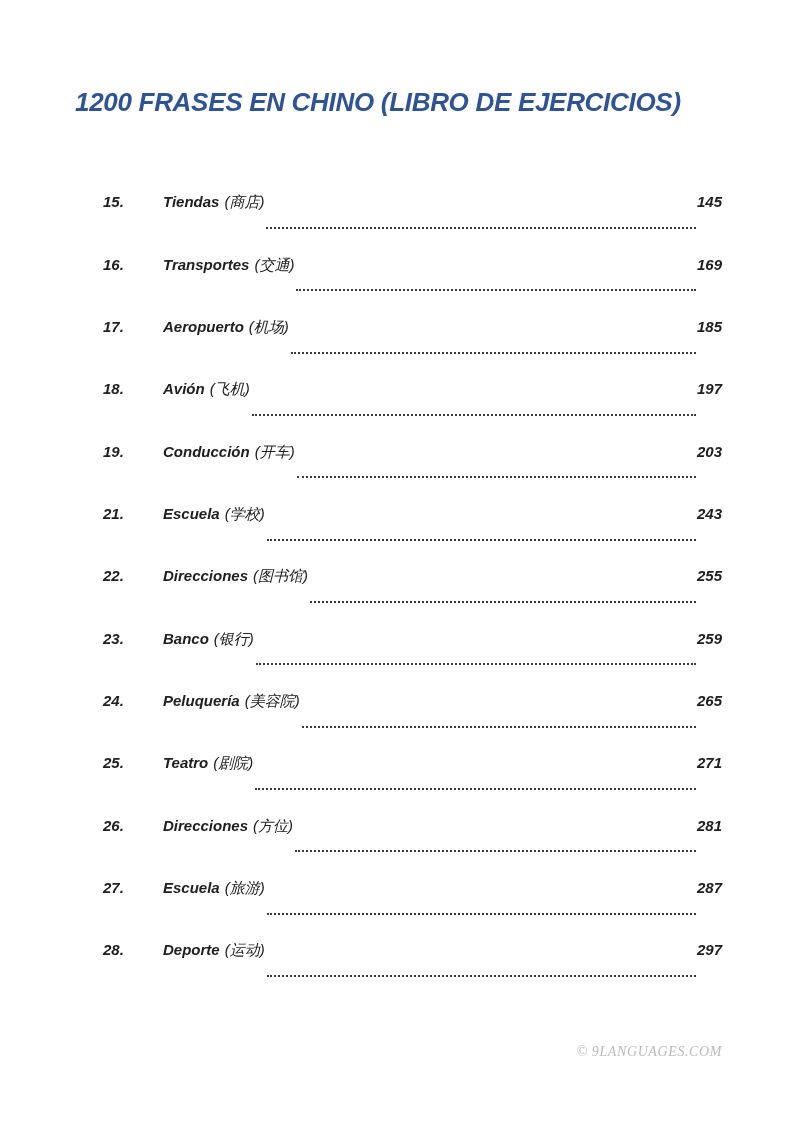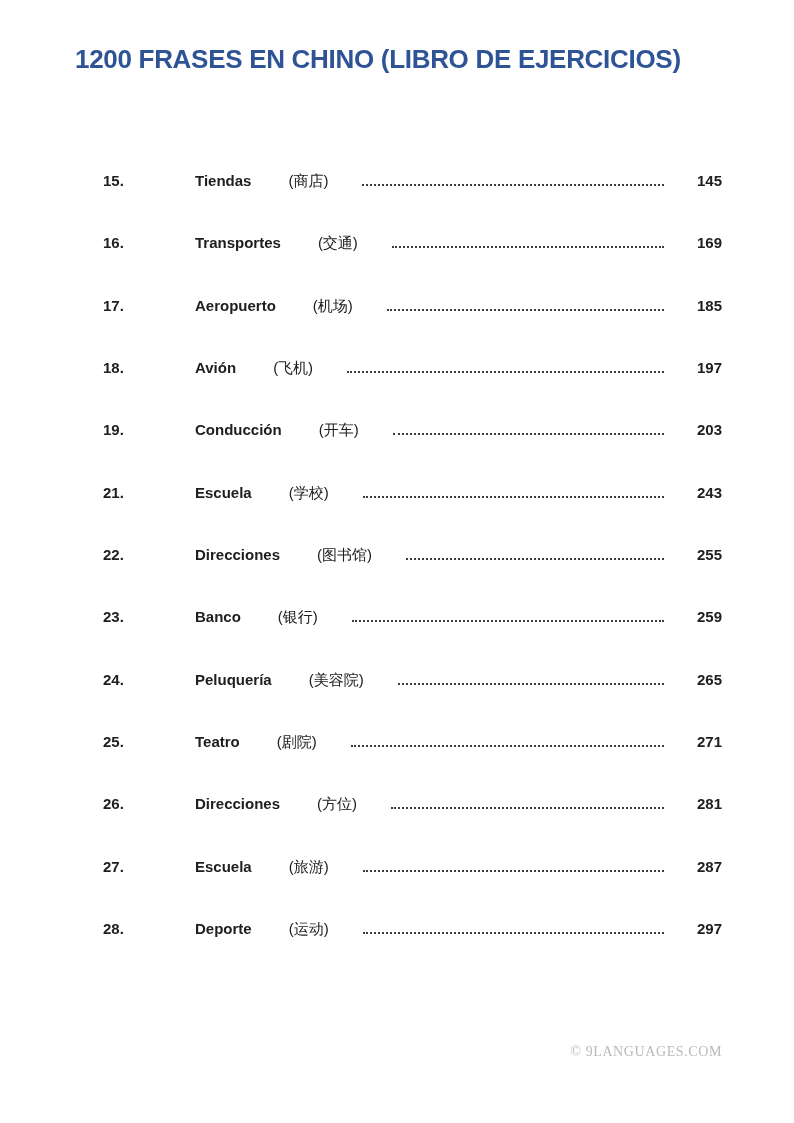--- a/index.html
+++ b/index.html
@@ -6,47 +6,47 @@
   html, body { width: 794px; height: 1123px; }
   body {
     background: #ffffff;
     font-family: "Liberation Sans", "DejaVu Sans", sans-serif;
     position: relative;
     overflow: hidden;
   }
   .page {
     width: 794px;
     height: 1123px;
-    padding-top: 43px;
+    padding-top: 86px;
     position: relative;
+    font-style: italic;
   }
   .doc-title {
     margin-left: 75px;
     margin-right: 70px;
     font-size: 26px;
     font-weight: bold;
     letter-spacing: -0.3px;
     line-height: 1.25;
     color: #2F5496;
     white-space: nowrap;
   }
   .toc {
     list-style: none;
     margin-top: 52px;
     margin-left: 103px;
     margin-right: 72px;
   }
   .toc-entry {
     height: 62.35px;
     display: flex;
-    align-items: flex-end;
+    align-items: center;
     font-size: 15px;
     color: #202020;
     line-height: 19px;
-    gap: 32px;
   }
   .toc-num {
     font-weight: bold;
     flex: 0 0 auto;
     min-width: 32px;
   }
   .toc-title {
     font-weight: bold;
     white-space: nowrap;
     margin-left: 28px;

